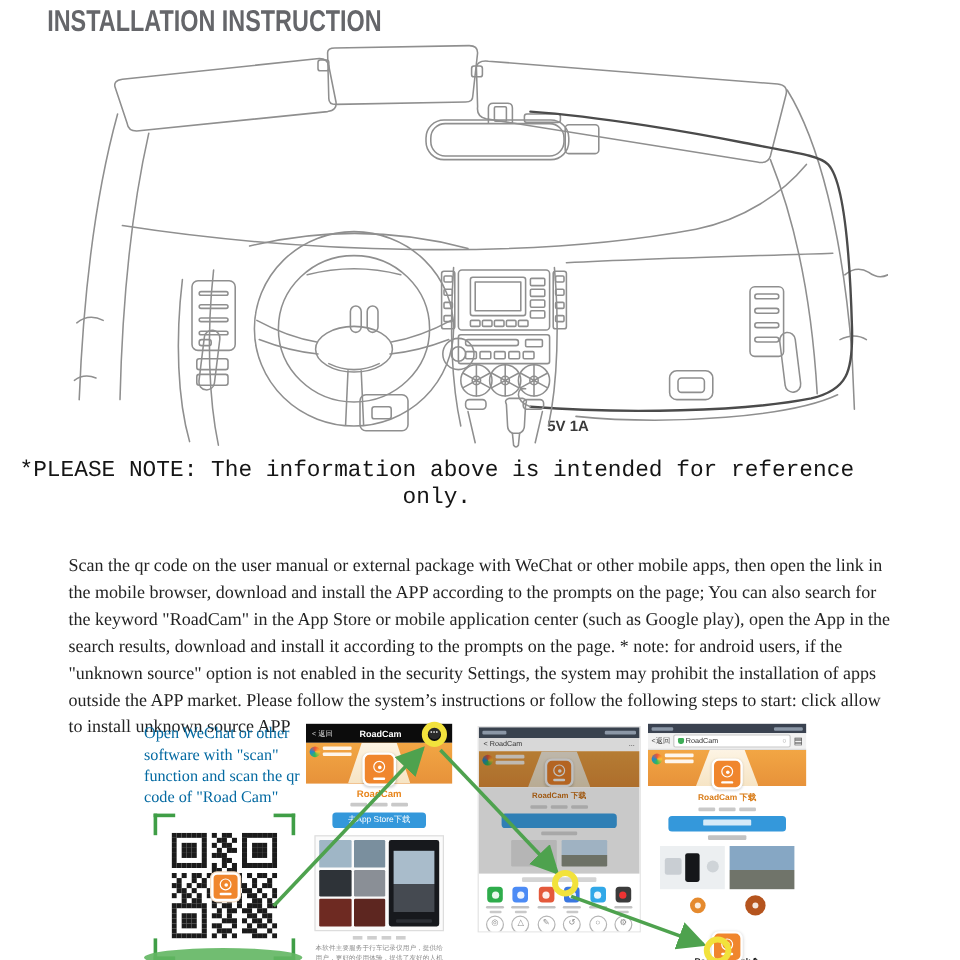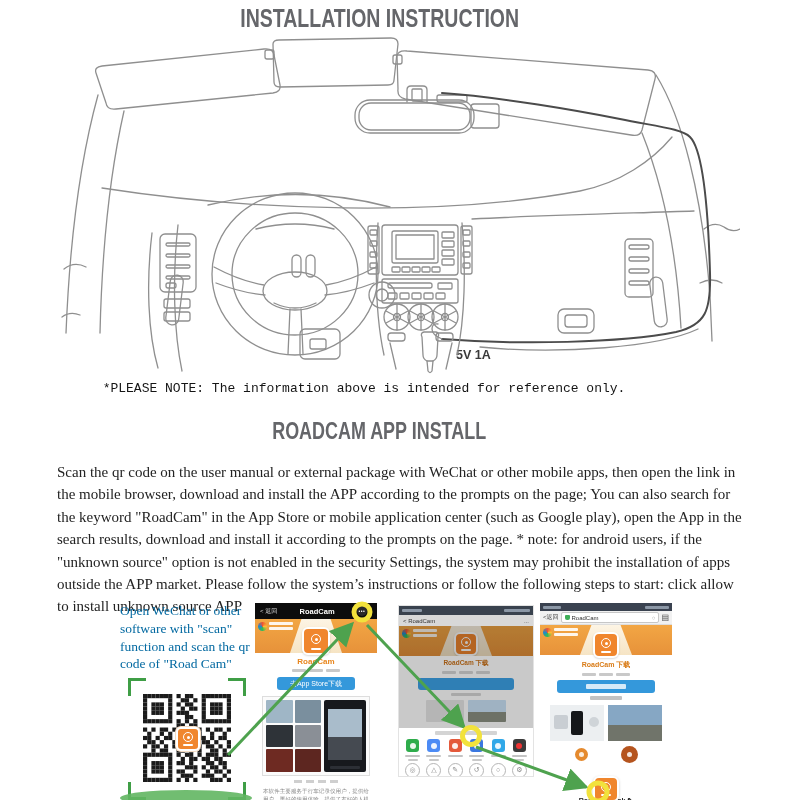--- a/index.html
+++ b/index.html
@@ -1,26 +1,26 @@
 <!DOCTYPE html>
 <html><head>
 <meta charset="utf-8">
 <style>
   html,body{margin:0;padding:0;background:#fff;}
   #page{position:relative;width:800px;height:800px;background:#fff;overflow:hidden;
         font-family:"Liberation Serif",serif;color:#1f1f1f;}
   
-  .big-head{position:absolute;left:0;width:759px;text-align:center;
+  .big-head{position:absolute;left:0;width:759px;text-align:left;
             font-family:"Liberation Sans",sans-serif;font-weight:bold;color:#65666a;
             letter-spacing:0px;}
   .big-head>span{display:inline-block;transform:scaleX(.78);transform-origin:center;}
   #title{top:4px;font-size:25px;}
   #sec-title{top:418px;font-size:23px;}
   #note{position:absolute;top:381px;left:0;width:728px;text-align:center;
-        font-family:"Liberation Mono",monospace;font-size:13px;color:#151515;}
+        font-family:"Liberation Mono",monospace;font-size:19px;color:#151515;}
   #paragraph{position:absolute;top:461px;left:57px;width:692px;font-size:15px;
              line-height:22.4px;color:#232323;}
   
   #car{position:absolute;left:60px;top:33px;}
   #car path,#car rect,#car circle,#car ellipse,#car line{fill:none;stroke:#8f8f8f;stroke-width:1.3;
         stroke-linecap:round;stroke-linejoin:round;}
   #car .dark{stroke:#4b4b4b;stroke-width:2;}
   #car text{stroke:none;fill:#3a3a3a;font-family:"Liberation Sans",sans-serif;
             font-weight:bold;font-size:12.5px;}
   
@@ -280,23 +280,20 @@
     <rect x="569" y="212" width="20" height="4" rx="2"></rect>
       <rect x="569" y="224" width="20" height="4" rx="2"></rect>
     <rect x="569" y="236" width="20" height="4" rx="2"></rect>
       <rect x="569" y="248" width="20" height="4" rx="2"></rect>
     <rect x="498" y="276" width="36" height="24" rx="6"></rect>
     <rect x="505" y="282" width="22" height="12" rx="3"></rect>
   </svg>
 
   <div id="note">*PLEASE NOTE: The information above is intended for reference only.</div>
 
-  <div id="sec-title" class="big-head">
-    <span>ROADCAM APP INSTALL</span>
-  </div>
 
   <div id="paragraph">Scan the qr code on the user manual or external package with WeChat or other mobile apps, then open the link in the mobile browser, download and install the APP according to the prompts on the page; You can also search for the keyword "RoadCam" in the App Store or mobile application center (such as Google play), open the App in the search results, download and install it according to the prompts on the page. * note: for android users, if the "unknown source" option is not enabled in the security Settings, the system may prohibit the installation of apps outside the APP market. Please follow the system’s instructions or follow the following steps to start: click allow to install unknown source APP</div>
 
   <div id="scan-text">Open WeChat or other software with "scan" function and scan the qr code of "Road Cam"</div>
 
   <div id="qr-frame">
     <span class="corner c-tl"></span>
     <span class="corner c-tr"></span>
     <span class="corner c-bl"></span>
     <span class="corner c-br"></span>

